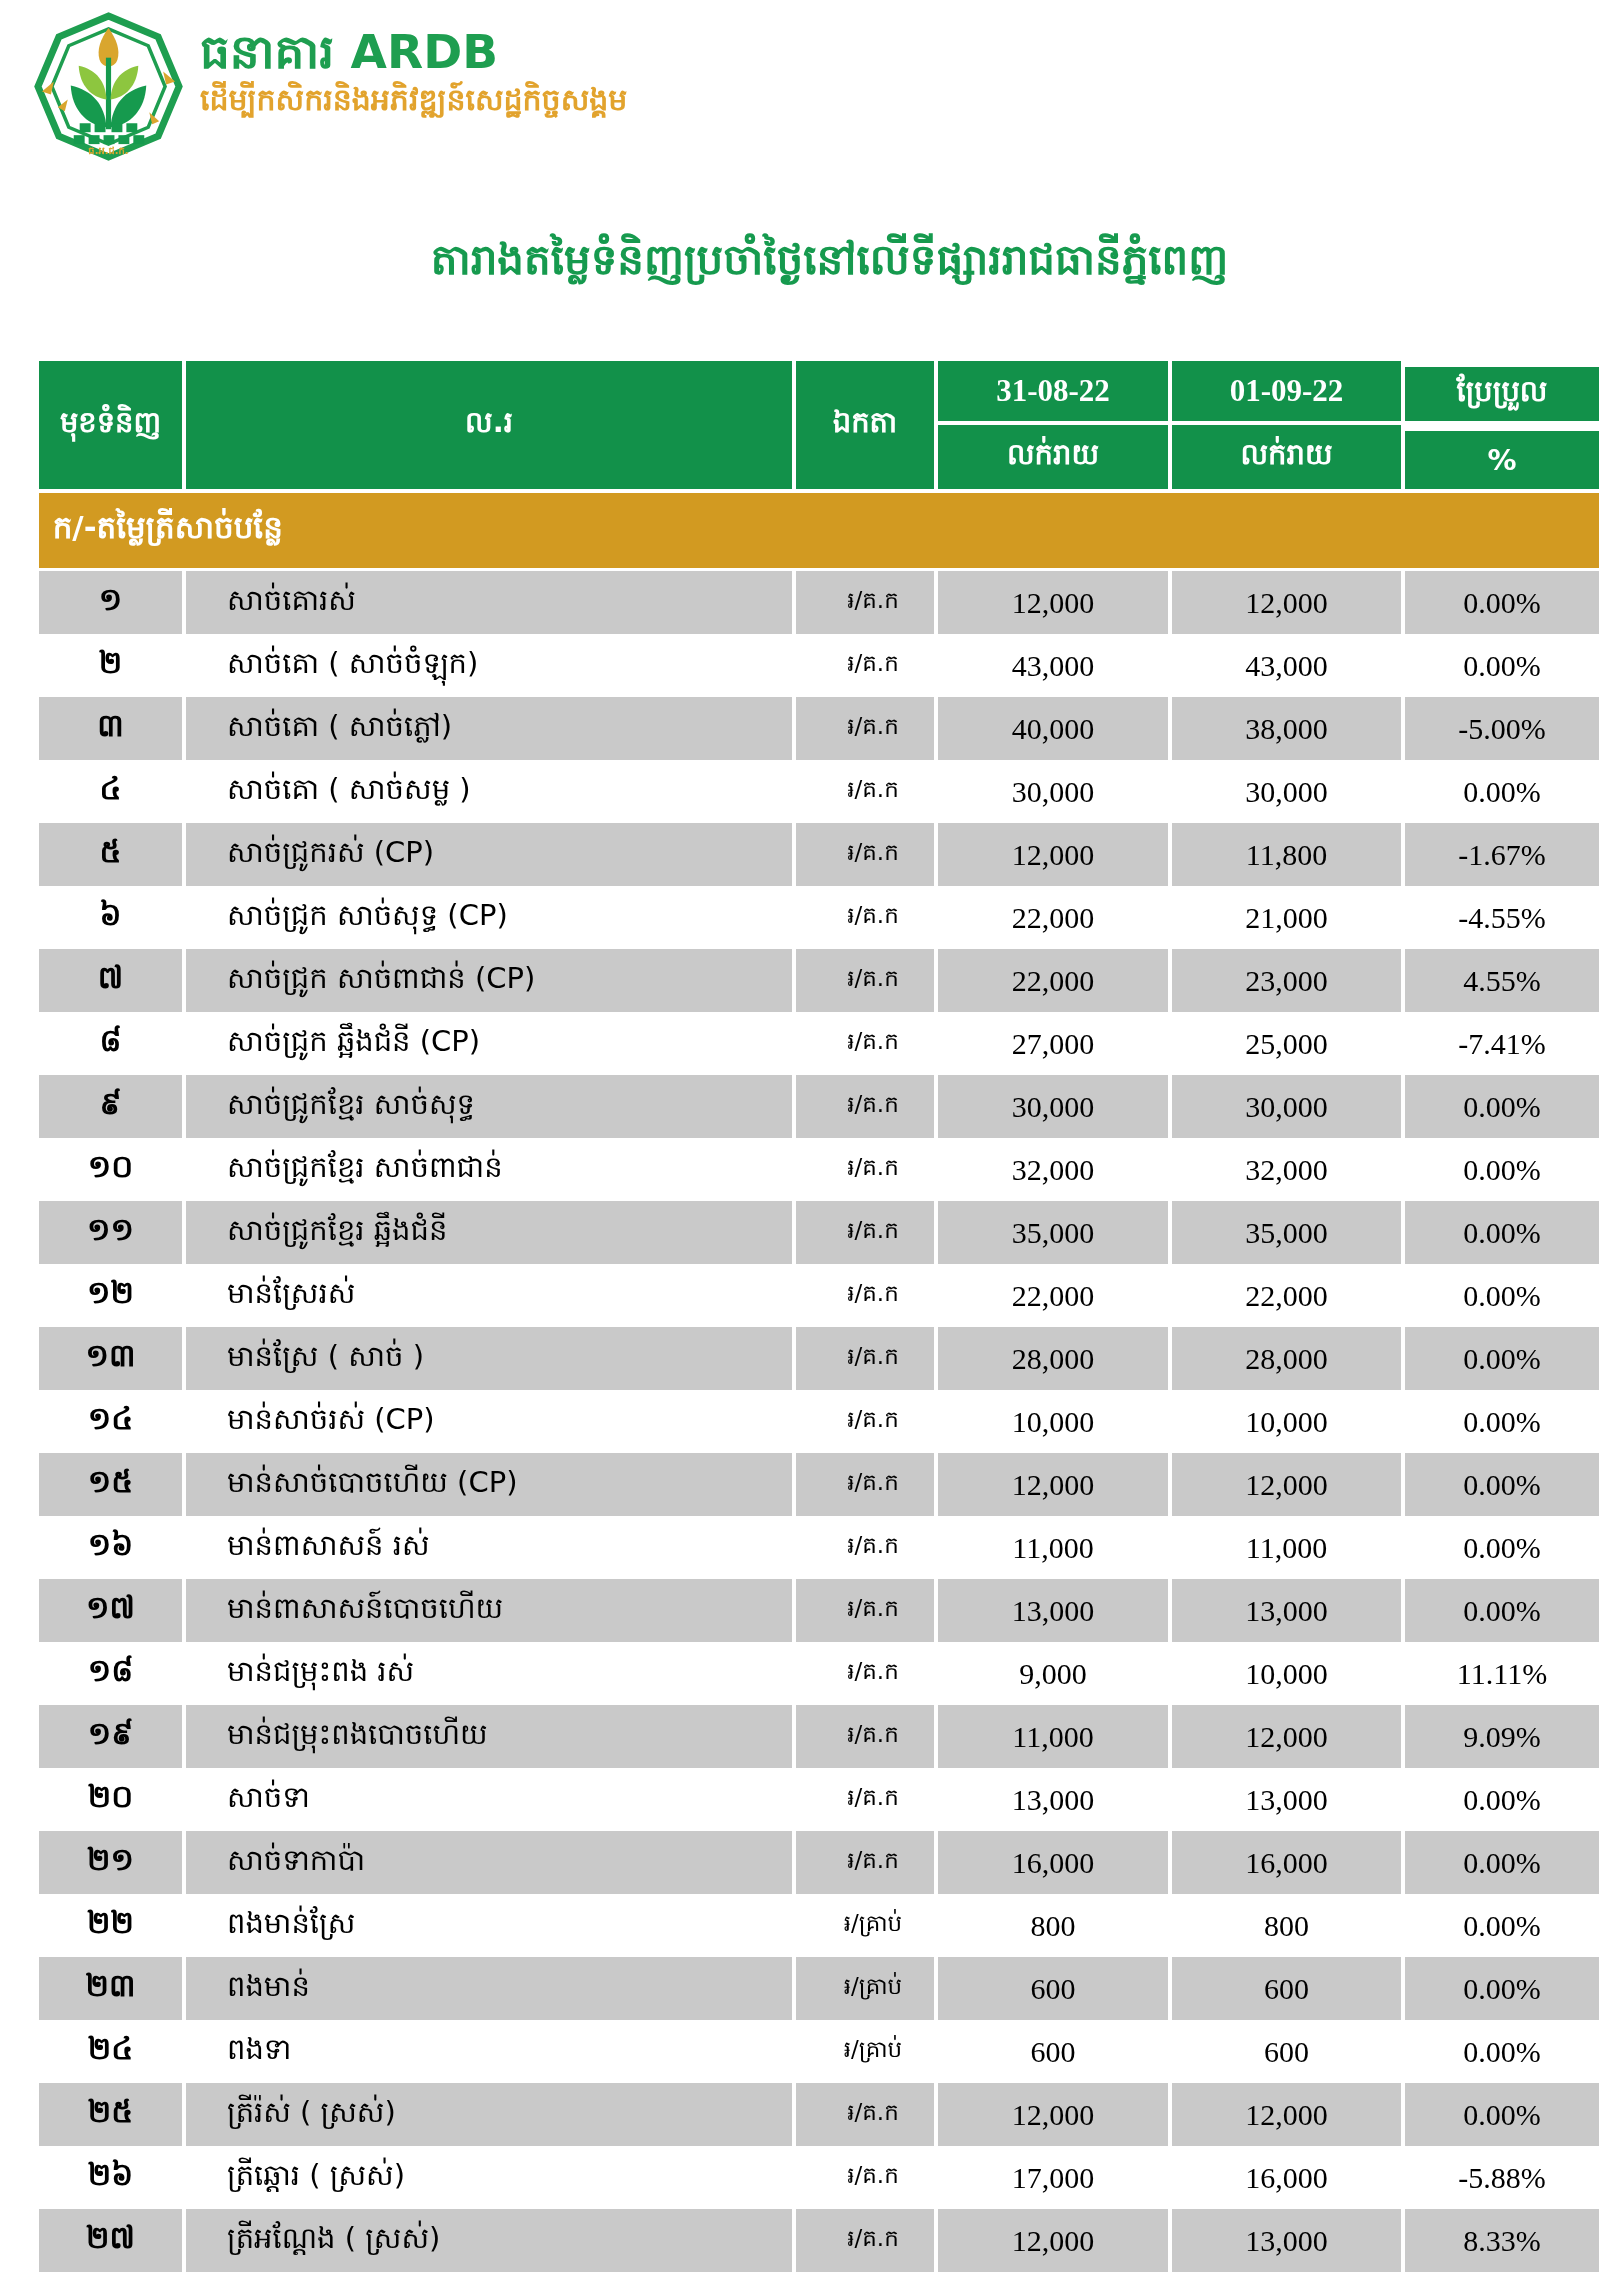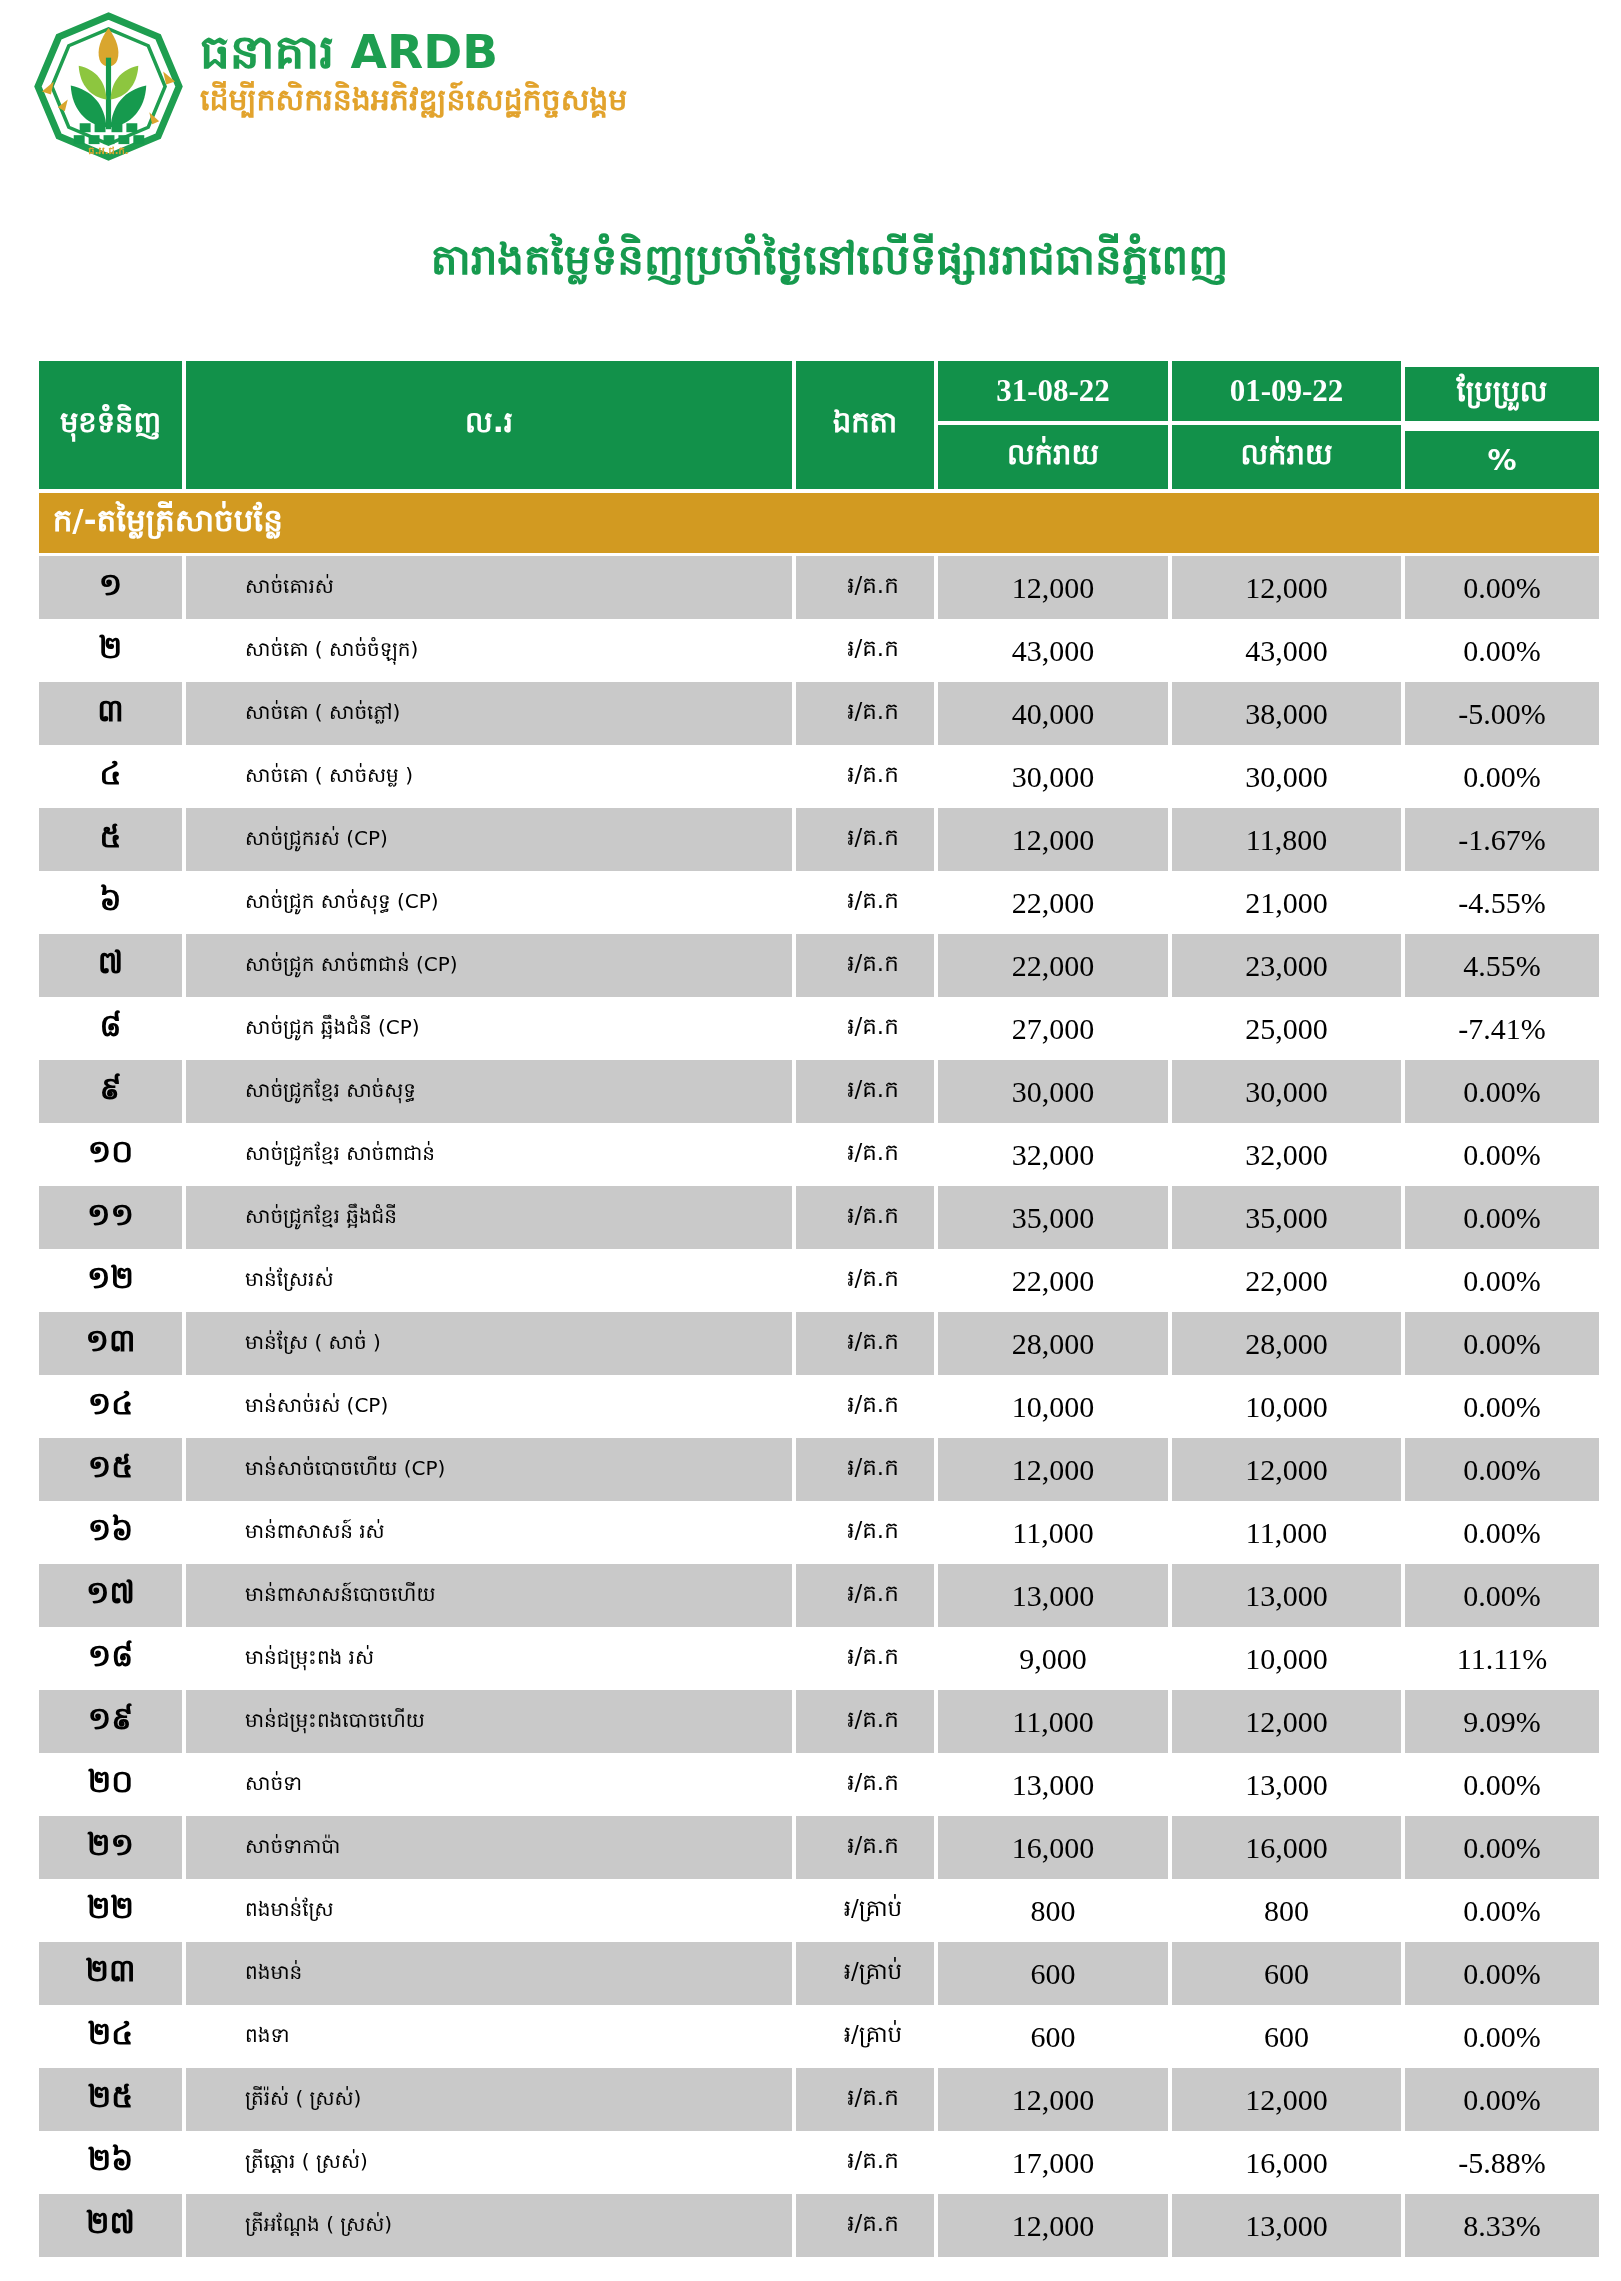--- a/index.html
+++ b/index.html
@@ -30,33 +30,33 @@
     background:#12914A; color:#fff; font-weight:bold; font-size:29px;
     display:flex; align-items:center; justify-content:center;
     border-right:4.9px solid #fff;
   }
   .th.span2 { grid-row:1 / span 2; }
   .th.toprow { border-bottom:4.9px solid #fff; }
   .th.noright { border-right:none;margin-top:6px; }
   .th.date { font-family:"Liberation Serif",serif; font-size:31px; }
 
   .section-band {
-    height:63px; background:#D29A21; color:#fff; font-weight:bold; font-size:31px;
+    height:78px; background:#D29A21; color:#fff; font-weight:bold; font-size:31px;
     display:flex; align-items:center; padding-left:13.7px; border-bottom:3.9px solid #fff;
   }
 
   .row { display:grid; height:63px; background:#ffffff; }
   .row.shade { background:#C9C9C9; }
   .cell {
     display:flex; align-items:center; justify-content:center;
     border-right:4.9px solid #fff; overflow:hidden;
   }
   .cell:last-child { border-right:none; }
   .cell.no { font-size:31px; font-weight:bold; }
-  .cell.name { justify-content:flex-start; padding-left:59px; font-size:20px; }
+  .cell.name { justify-content:flex-start; padding-left:41px; font-size:29px; }
   .cell.unit { font-size:23px;padding-left:16px; }
   .cell.num { font-family:"Liberation Serif",serif; font-size:30px; }
   .kh { font-family:"DejaVu Sans","Liberation Sans",sans-serif; }
 </style>
 </head>
 <body>
 
 <div class="page">
 
   <svg class="logo" viewBox="0 0 150 150">

